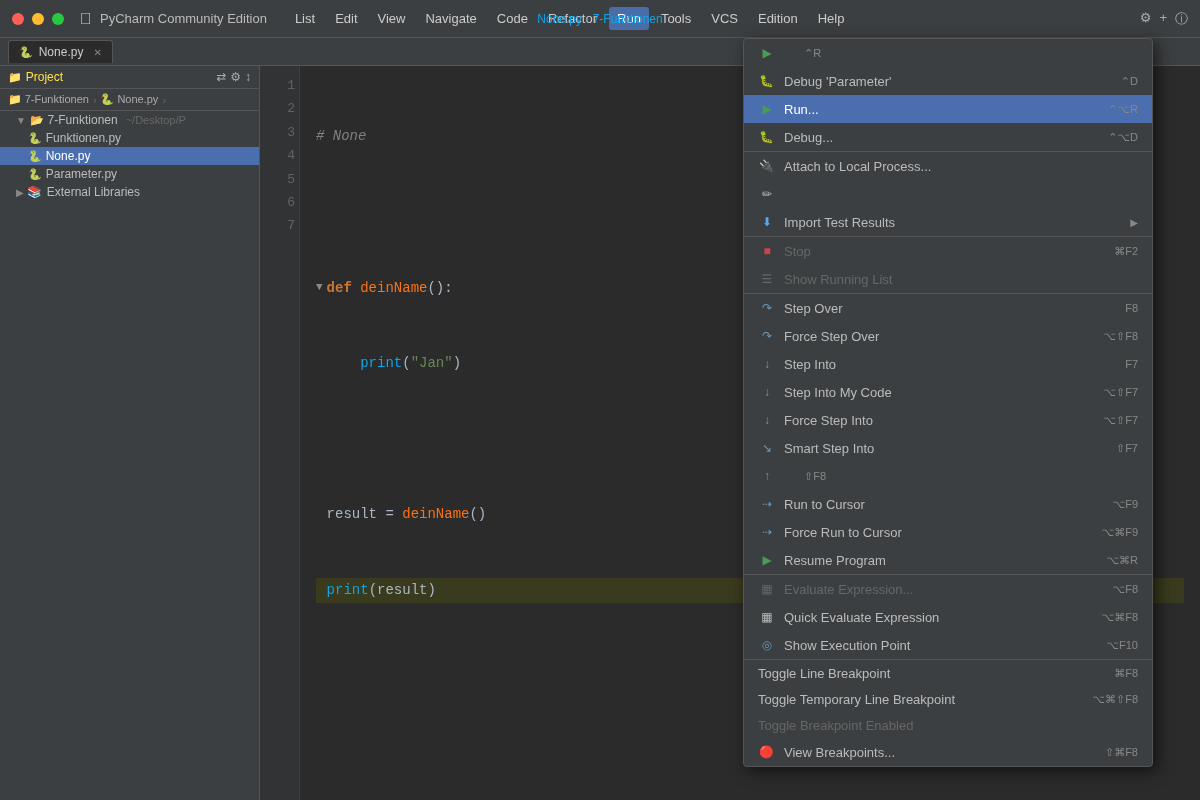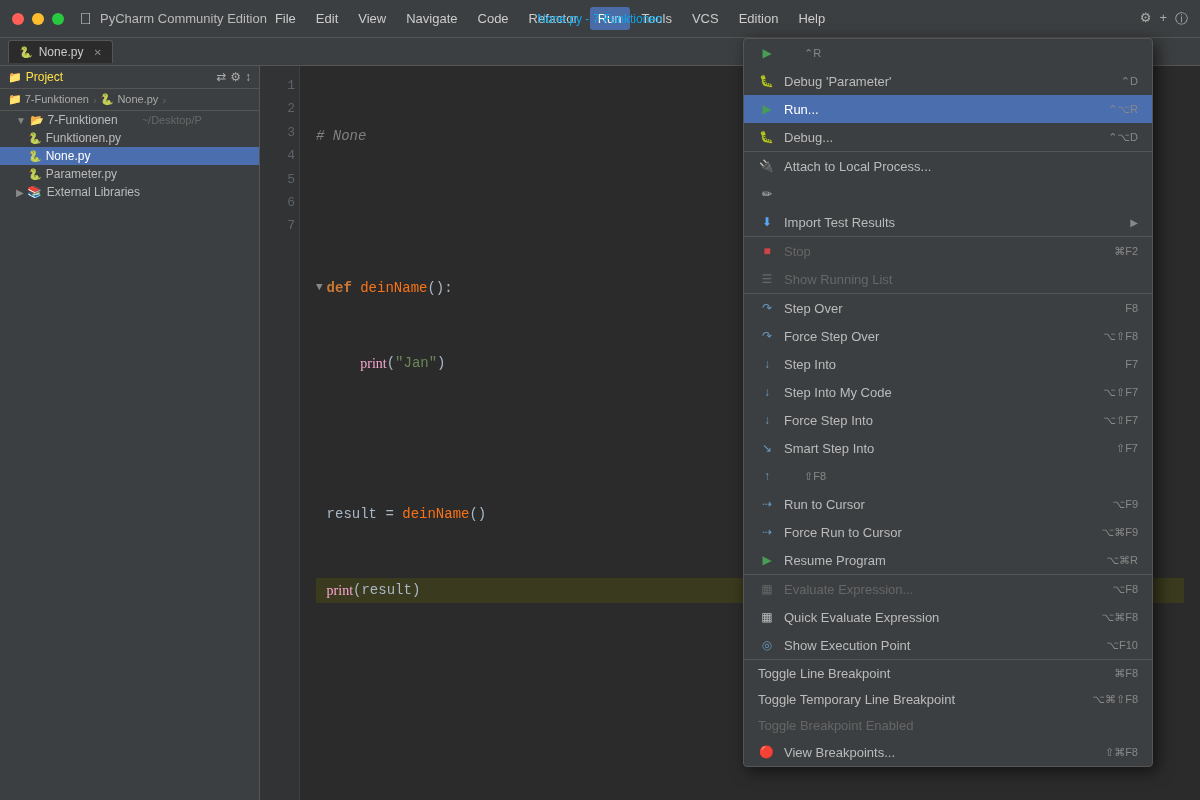--- a/index.html
+++ b/index.html
@@ -37,20 +37,21 @@
     .tl-min { background: #ffbd2e; }
     .tl-max { background: #28c940; }
     .apple-logo {
       font-size: 16px;
       margin-right: 8px;
       color: #ccc;
     }
     .app-name {
       color: #bbb;
       font-size: 13px;
+      margin-right: 20px;
     }
     .menu-bar {
       display: flex;
       gap: 4px;
       align-items: center;
     }
     .menu-item {
       color: #ccc;
       padding: 4px 8px;
       border-radius: 3px;
@@ -187,21 +188,21 @@
       font-family: 'Courier New', monospace;
       font-size: 14px;
       color: #a9b7c6;
       line-height: 1.8;
       white-space: pre;
       overflow: auto;
     }
     .code-line { display: flex; align-items: center; }
     .code-line.highlighted-line { background: #3a3a1e; }
     .kw-def { color: #cc7832; font-weight: bold; }
-    .kw-print { color: #f9a8d4; font-family: Liberation Serif, serif; }
+    .kw-print { color: #0ea5e9; }
     .kw-string { color: #6a8759; }
     .kw-comment { color: #808080; font-style: italic; }
     .kw-func { color: #f97316; }
     .fold-marker {
       color: #888;
       font-size: 11px;
       margin-right: 4px;
     }
     #run-menu {
       position: absolute;
@@ -263,21 +264,21 @@
 
 <div id="titlebar">
   <div class="traffic-lights">
     <div class="traffic-light tl-close"></div>
     <div class="traffic-light tl-min"></div>
     <div class="traffic-light tl-max"></div>
   </div>
   <span class="apple-logo"></span>
   <span class="app-name">PyCharm Community Edition</span>
   <div class="menu-bar">
-    <span class="menu-item">File</span>
+    <span class="menu-item">List</span>
     <span class="menu-item">Edit</span>
     <span class="menu-item">View</span>
     <span class="menu-item">Navigate</span>
     <span class="menu-item">Code</span>
     <span class="menu-item">Refactor</span>
     <span class="menu-item run-active">Run</span>
     <span class="menu-item">Tools</span>
     <span class="menu-item">VCS</span>
     <span class="menu-item">Edition</span>
     <span class="menu-item">Help</span>
@@ -315,21 +316,21 @@
       <span>📁 7-Funktionen</span>
       <span class="breadcrumb-sep">›</span>
       <span>🐍 None.py</span>
       <span class="breadcrumb-sep">›</span>
     </div>
 
     <div class="tree-item tree-indent-1">
       <span class="tree-arrow">▼</span>
       <span class="file-icon-folder">📂</span>
       <span>7-Funktionen</span>
-      <span style="color:#666;font-size:11px;margin-left:20px">~/Desktop/P</span>
+      <span style="color:#666;font-size:11px;margin-left:4px">~/Desktop/P</span>
     </div>
     <div class="tree-item tree-indent-2">
       <span class="file-icon-py">🐍</span>
       <span>Funktionen.py</span>
     </div>
     <div class="tree-item tree-indent-2 selected">
       <span class="file-icon-py">🐍</span>
       <span>None.py</span>
     </div>
     <div class="tree-item tree-indent-2">

